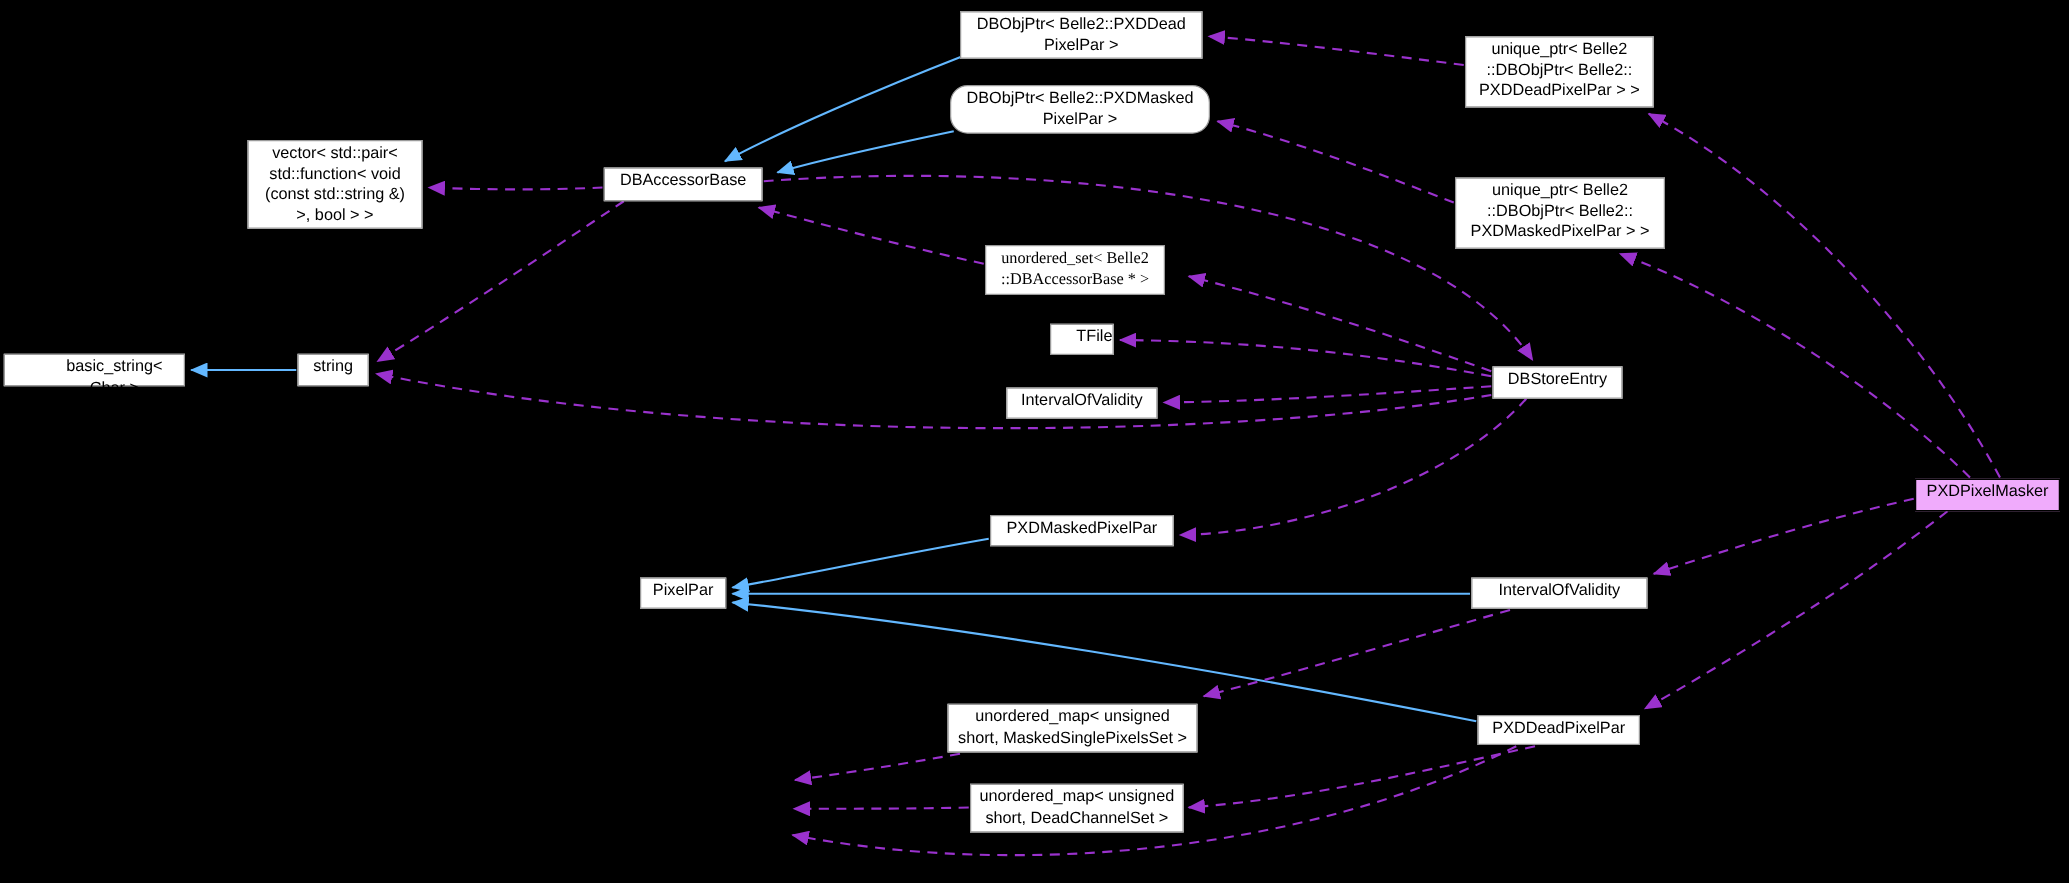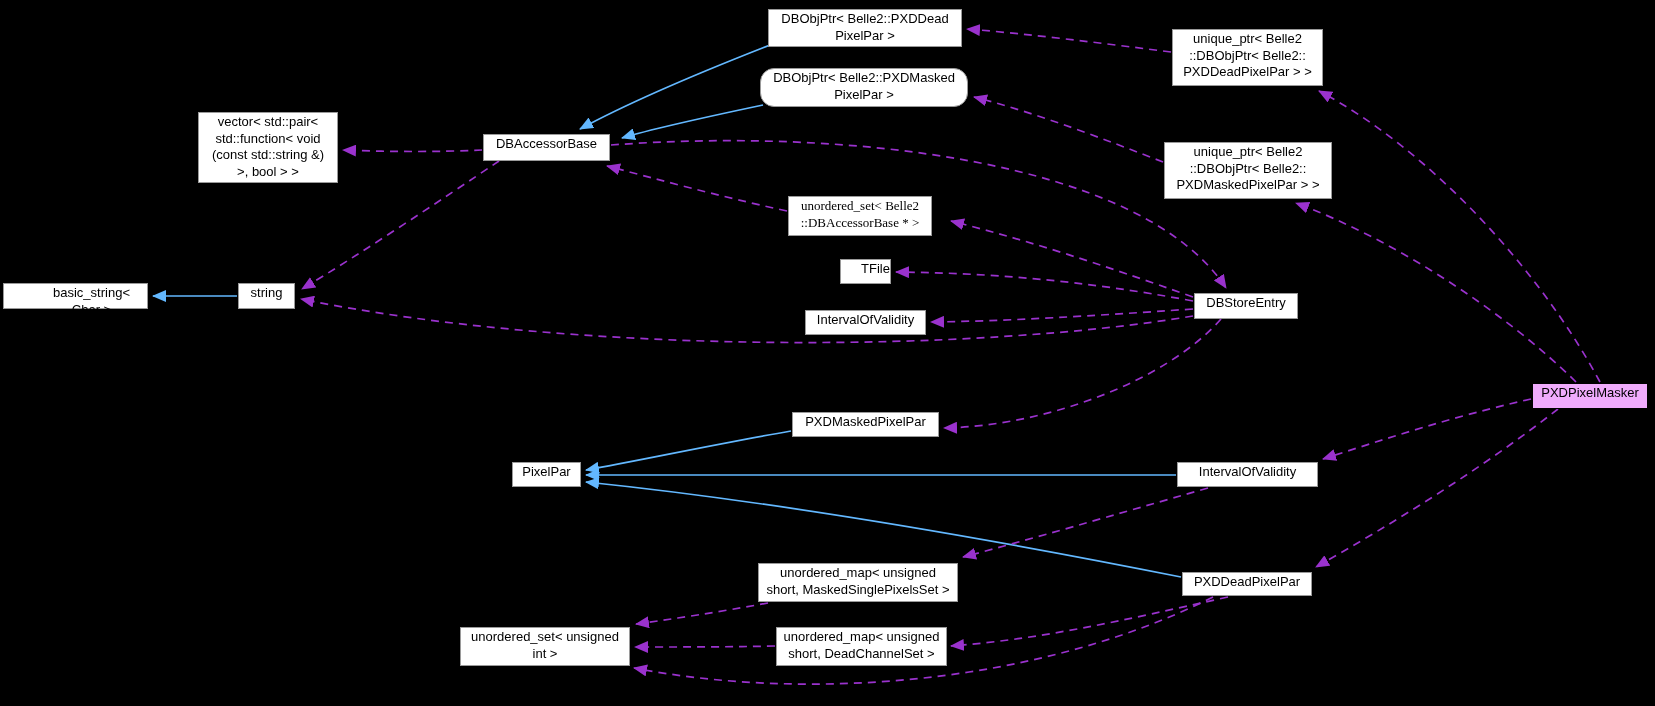--- a/index.html
+++ b/index.html
@@ -127,24 +127,20 @@
   <div class="node" style="left:512px;top:462px;width:69px;height:25px;">
     <span class="node-label">PixelPar</span>
   </div>
   <div class="node" style="left:1177px;top:462px;width:141px;height:25px;">
     <span class="node-label">IntervalOfValidity</span>
   </div>
   <div class="node" style="left:758px;top:563px;width:200px;height:39px;">
     <span class="node-label">unordered_map&lt; unsigned
 short, MaskedSinglePixelsSet &gt;</span>
   </div>
-  <div class="node" style="left:460px;top:627px;width:170px;height:39px;">
-    <span class="node-label">unordered_set&lt; unsigned
-int &gt;</span>
-  </div>
   <div class="node" style="left:776px;top:627px;width:171px;height:39px;">
     <span class="node-label">unordered_map&lt; unsigned
 short, DeadChannelSet &gt;</span>
   </div>
   <div class="node" style="left:1182px;top:572px;width:130px;height:24px;">
     <span class="node-label">PXDDeadPixelPar</span>
   </div>
   <div class="node highlight" style="left:1532px;top:383px;width:116px;height:26px;">
     <span class="node-label">PXDPixelMasker</span>
   </div>

